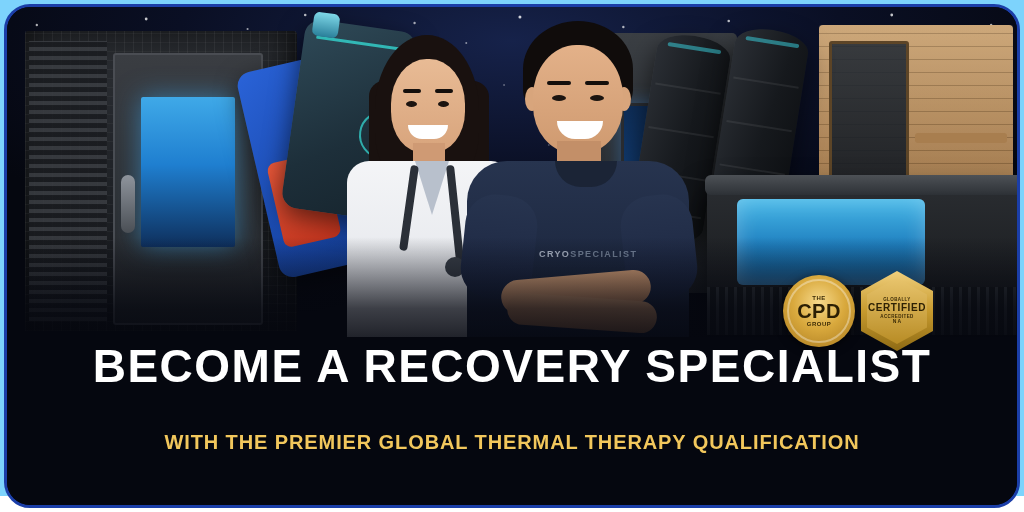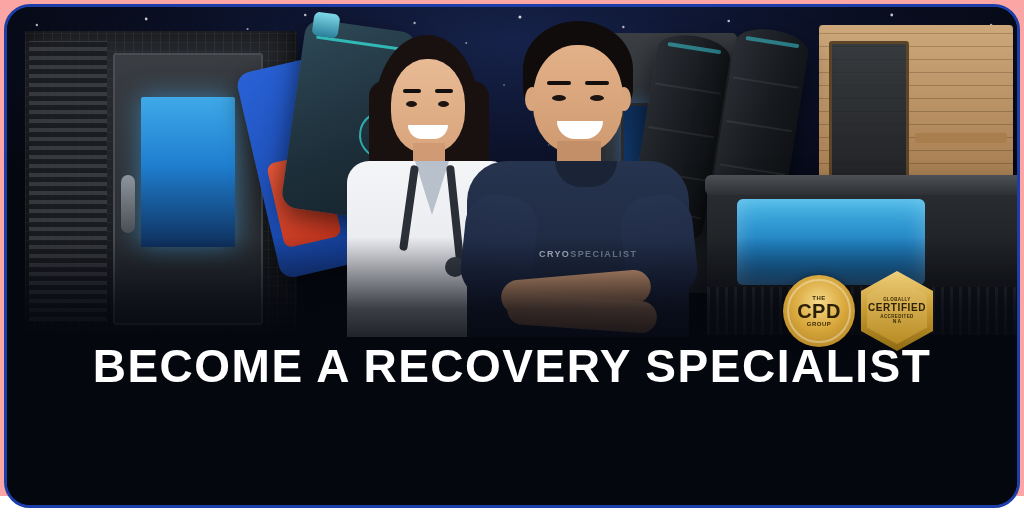--- a/index.html
+++ b/index.html
@@ -12,21 +12,21 @@
     height: 512px;
     font-family: "Liberation Sans", sans-serif;
     overflow: hidden;
   }
 
   
   #banner {
     position: relative;
     width: 1024px;
     height: 496px;
-    background: #fca5a5;
+    background: #7dd3fc;
     box-sizing: border-box;
   }
   #banner-inner {
     position: absolute;
     left: 4px;
     top: 4px;
     width: 1016px;
     height: 504px;
     border-radius: 26px;
     overflow: hidden;
@@ -592,15 +592,16 @@
         <div class="txt">
           <div class="t1">GLOBALLY</div>
           <div class="t2">CERTIFIED</div>
           <div class="t3">ACCREDITED</div>
           <div class="t4">N A</div>
         </div>
       </div>
     </div>
 
     <div class="headline">BECOME A RECOVERY SPECIALIST</div>
+    <div class="subline">WITH THE PREMIER GLOBAL THERMAL THERAPY QUALIFICATION</div>
 
   </div>
 </div>
 
 </body></html>

